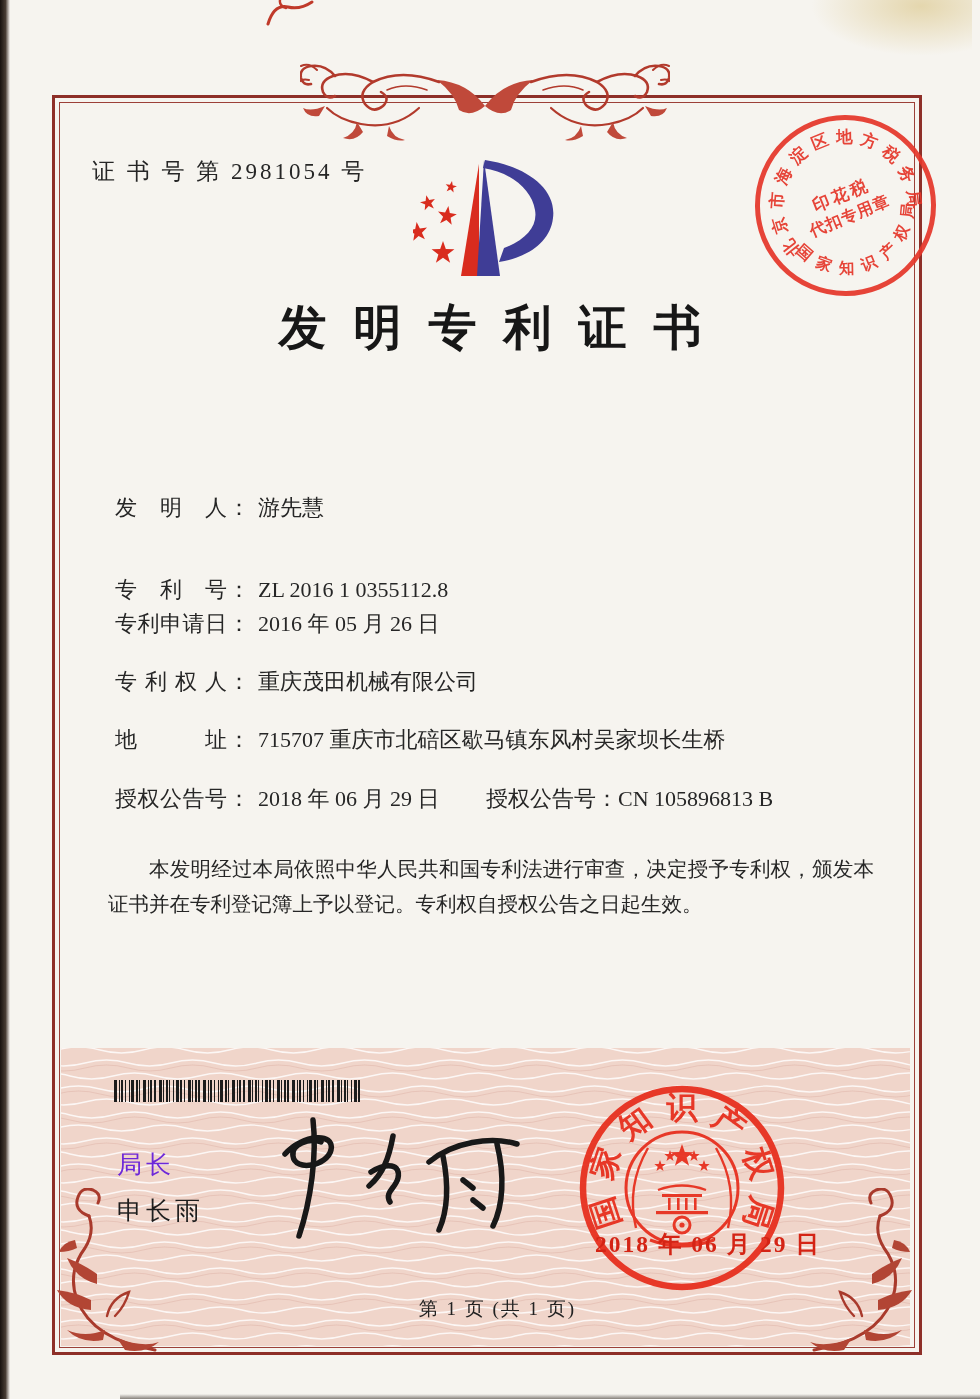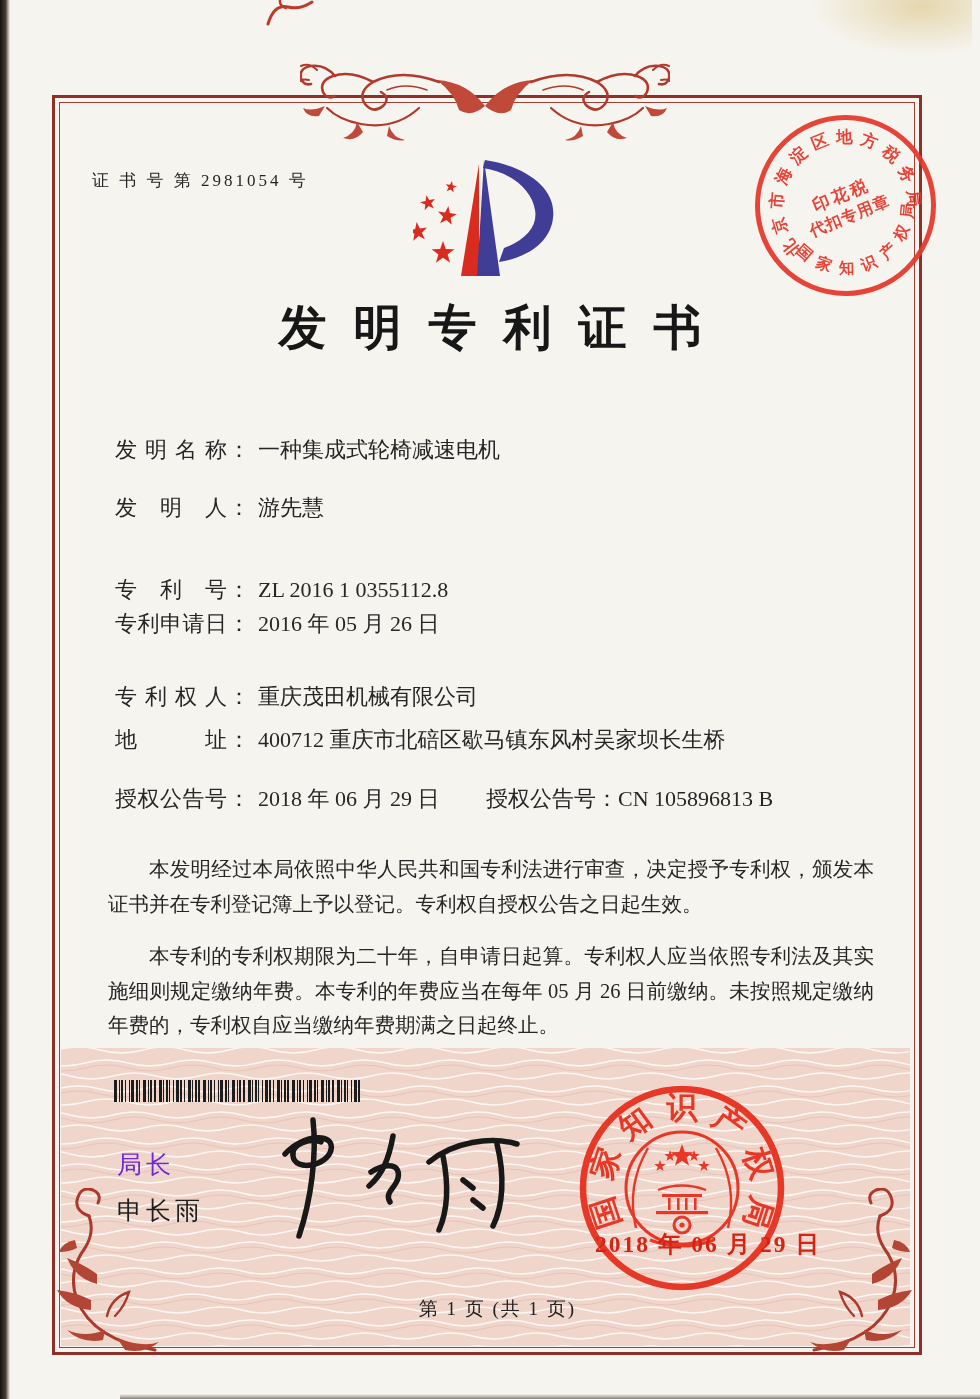--- a/index.html
+++ b/index.html
@@ -13,21 +13,21 @@
     background:linear-gradient(90deg,#17120e 0%,#473c33 55%,rgba(120,105,90,0) 100%);z-index:9;}
   .scan-edge-bottom{position:absolute;left:120px;bottom:0;width:860px;height:5px;
     background:linear-gradient(0deg,rgba(40,32,26,.55),rgba(40,32,26,0));z-index:9;}
   .scan-stain{position:absolute;right:8px;top:0;width:170px;height:60px;z-index:1;
     background:radial-gradient(ellipse at 70% 10%,rgba(214,190,120,.55),rgba(214,190,120,0) 65%);}
   
   .frame{position:absolute;left:52px;top:95px;width:864px;height:1254px;
     border:3px solid #8e2f28;z-index:2;}
   .frame-inner{position:absolute;inset:4px;border:1px solid #9c4038;}
   
-  .cert-no{position:absolute;left:92px;top:169px;font-size:17px;letter-spacing:3px;z-index:4;}
+  .cert-no{position:absolute;left:92px;top:156px;font-size:23px;letter-spacing:3px;z-index:4;}
   .logo{position:absolute;left:413px;top:154px;width:155px;height:140px;z-index:4;}
   .tax-stamp{position:absolute;left:748px;top:108px;width:195px;height:195px;z-index:6;opacity:.93;}
   .title{position:absolute;left:0;top:296px;width:980px;text-align:center;
     font-size:48px;font-weight:bold;letter-spacing:27px;padding-left:27px;box-sizing:border-box;
     color:#171717;z-index:4;}
   
   .ornament-top{position:absolute;left:300px;top:56px;width:370px;height:104px;z-index:3;}
   .top-swirl{position:absolute;left:266px;top:0;width:48px;height:26px;z-index:3;}
   
   .row{position:absolute;left:115px;font-size:22px;white-space:nowrap;z-index:4;}
@@ -125,48 +125,44 @@
         <text x="120.43554877089917" y="157.24914729582093" fill="#e5372b" font-size="15.5" font-weight="bold" text-anchor="middle" dominant-baseline="middle" transform="rotate(-21 120.43554877089917 157.24914729582093)">产</text>
         <text x="140.3243588069669" y="145.06126883055325" fill="#e5372b" font-size="15.5" font-weight="bold" text-anchor="middle" dominant-baseline="middle" transform="rotate(-42 140.3243588069669 145.06126883055325)">权</text>
         <text x="154.52441754805554" y="126.555391983331" fill="#e5372b" font-size="15.5" font-weight="bold" text-anchor="middle" dominant-baseline="middle" transform="rotate(-63 154.52441754805554 126.555391983331)">局</text>
         <text x="97.5" y="92" fill="#e5372b" font-size="17" font-weight="bold" text-anchor="middle" letter-spacing="3">印花税</text>
         <text x="97.5" y="114" fill="#e5372b" font-size="16" font-weight="bold" text-anchor="middle" letter-spacing="1">代扣专用章</text>
       </g>
     </svg>
 
   <div class="title">发明专利证书</div>
 
-  <div class="row" style="top:435px">
-    <span class="lbl">发明名称</span><span class="colon">：</span><span>一种集成式轮椅减速电机</span>
-  </div>
   <div class="row" style="top:493px">
     <span class="lbl">发明人</span><span class="colon">：</span><span>游先慧</span>
   </div>
   <div class="row" style="top:575px">
     <span class="lbl">专利号</span><span class="colon">：</span><span>ZL 2016 1 0355112.8</span>
   </div>
   <div class="row" style="top:609px">
     <span class="lbl">专利申请日</span><span class="colon">：</span><span>2016 年 05 月 26 日</span>
   </div>
-  <div class="row" style="top:682px">
+  <div class="row" style="top:667px">
     <span class="lbl">专利权人</span><span class="colon">：</span><span>重庆茂田机械有限公司</span>
   </div>
   <div class="row" style="top:725px">
-    <span class="lbl">地址</span><span class="colon">：</span><span>400712 重庆市北碚区歇马镇东风村吴家坝长生桥</span>
+    <span class="lbl">地址</span><span class="colon">：</span><span>715707 重庆市北碚区歇马镇东风村吴家坝长生桥</span>
   </div>
   <div class="row" style="top:784px">
     <span class="lbl">授权公告号</span><span class="colon">：</span><span>2018 年 06 月 29 日</span>
   </div>
   <div class="row2" style="top:784px">
     <span>授权公告号</span><span class="colon">：</span><span>CN 105896813 B</span>
   </div>
 
   <div class="paras">
     <p>本发明经过本局依照中华人民共和国专利法进行审查，决定授予专利权，颁发本证书并在专利登记簿上予以登记。专利权自授权公告之日起生效。</p>
-    <p>本专利的专利权期限为二十年，自申请日起算。专利权人应当依照专利法及其实施细则规定缴纳年费。本专利的年费应当在每年 05 月 26 日前缴纳。未按照规定缴纳年费的，专利权自应当缴纳年费期满之日起终止。</p>
   </div>
 
   <div class="band">
     <svg class="waves" id="waves-svg" viewBox="0 0 849 298" preserveAspectRatio="none">
         <path d="M-90,2 q21.5,-6 43,0 q21.5,6 43,0 q21.5,-6 43,0 q21.5,6 43,0 q21.5,-6 43,0 q21.5,6 43,0 q21.5,-6 43,0 q21.5,6 43,0 q21.5,-6 43,0 q21.5,6 43,0 q21.5,-6 43,0 q21.5,6 43,0 q21.5,-6 43,0 q21.5,6 43,0 q21.5,-6 43,0 q21.5,6 43,0 q21.5,-6 43,0 q21.5,6 43,0 q21.5,-6 43,0 q21.5,6 43,0 q21.5,-6 43,0 q21.5,6 43,0 q21.5,-6 43,0 q21.5,6 43,0" fill="none" stroke="rgba(255,255,255,0.8)" stroke-width="1.3"></path>
         <path d="M-62,15 q21.5,-6 43,0 q21.5,6 43,0 q21.5,-6 43,0 q21.5,6 43,0 q21.5,-6 43,0 q21.5,6 43,0 q21.5,-6 43,0 q21.5,6 43,0 q21.5,-6 43,0 q21.5,6 43,0 q21.5,-6 43,0 q21.5,6 43,0 q21.5,-6 43,0 q21.5,6 43,0 q21.5,-6 43,0 q21.5,6 43,0 q21.5,-6 43,0 q21.5,6 43,0 q21.5,-6 43,0 q21.5,6 43,0 q21.5,-6 43,0 q21.5,6 43,0 q21.5,-6 43,0 q21.5,6 43,0" fill="none" stroke="rgba(255,255,255,0.8)" stroke-width="1.3"></path>
         <path d="M-62,15 q21.5,-6 43,0 q21.5,6 43,0 q21.5,-6 43,0 q21.5,6 43,0 q21.5,-6 43,0 q21.5,6 43,0 q21.5,-6 43,0 q21.5,6 43,0 q21.5,-6 43,0 q21.5,6 43,0 q21.5,-6 43,0 q21.5,6 43,0 q21.5,-6 43,0 q21.5,6 43,0 q21.5,-6 43,0 q21.5,6 43,0 q21.5,-6 43,0 q21.5,6 43,0 q21.5,-6 43,0 q21.5,6 43,0 q21.5,-6 43,0 q21.5,6 43,0 q21.5,-6 43,0 q21.5,6 43,0" fill="none" stroke="rgba(205,145,130,0.25)" stroke-width="1" transform="translate(0,5)"></path>
         <path d="M-34,28 q21.5,-6 43,0 q21.5,6 43,0 q21.5,-6 43,0 q21.5,6 43,0 q21.5,-6 43,0 q21.5,6 43,0 q21.5,-6 43,0 q21.5,6 43,0 q21.5,-6 43,0 q21.5,6 43,0 q21.5,-6 43,0 q21.5,6 43,0 q21.5,-6 43,0 q21.5,6 43,0 q21.5,-6 43,0 q21.5,6 43,0 q21.5,-6 43,0 q21.5,6 43,0 q21.5,-6 43,0 q21.5,6 43,0 q21.5,-6 43,0 q21.5,6 43,0" fill="none" stroke="rgba(255,255,255,0.8)" stroke-width="1.3"></path>
         <path d="M-90,41 q21.5,-6 43,0 q21.5,6 43,0 q21.5,-6 43,0 q21.5,6 43,0 q21.5,-6 43,0 q21.5,6 43,0 q21.5,-6 43,0 q21.5,6 43,0 q21.5,-6 43,0 q21.5,6 43,0 q21.5,-6 43,0 q21.5,6 43,0 q21.5,-6 43,0 q21.5,6 43,0 q21.5,-6 43,0 q21.5,6 43,0 q21.5,-6 43,0 q21.5,6 43,0 q21.5,-6 43,0 q21.5,6 43,0 q21.5,-6 43,0 q21.5,6 43,0 q21.5,-6 43,0 q21.5,6 43,0" fill="none" stroke="rgba(255,255,255,0.8)" stroke-width="1.3"></path>
         <path d="M-90,41 q21.5,-6 43,0 q21.5,6 43,0 q21.5,-6 43,0 q21.5,6 43,0 q21.5,-6 43,0 q21.5,6 43,0 q21.5,-6 43,0 q21.5,6 43,0 q21.5,-6 43,0 q21.5,6 43,0 q21.5,-6 43,0 q21.5,6 43,0 q21.5,-6 43,0 q21.5,6 43,0 q21.5,-6 43,0 q21.5,6 43,0 q21.5,-6 43,0 q21.5,6 43,0 q21.5,-6 43,0 q21.5,6 43,0 q21.5,-6 43,0 q21.5,6 43,0 q21.5,-6 43,0 q21.5,6 43,0" fill="none" stroke="rgba(205,145,130,0.25)" stroke-width="1" transform="translate(0,5)"></path>

